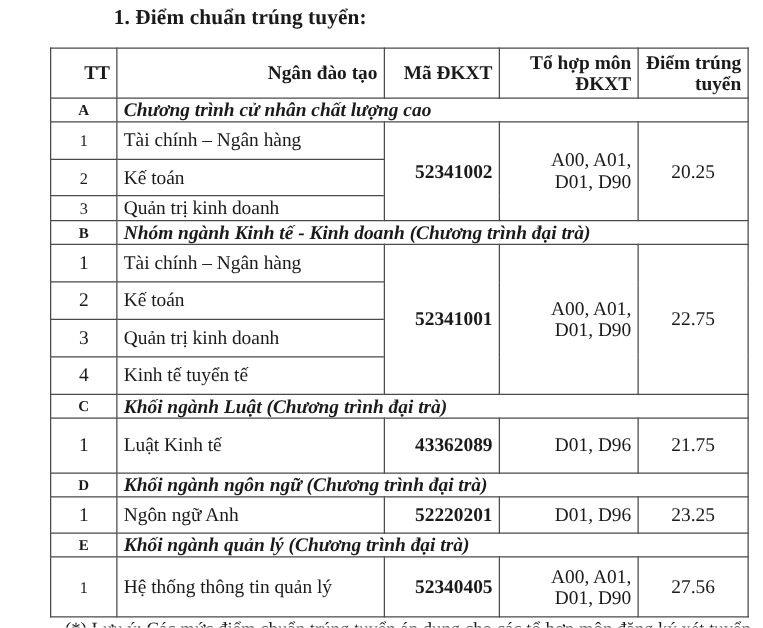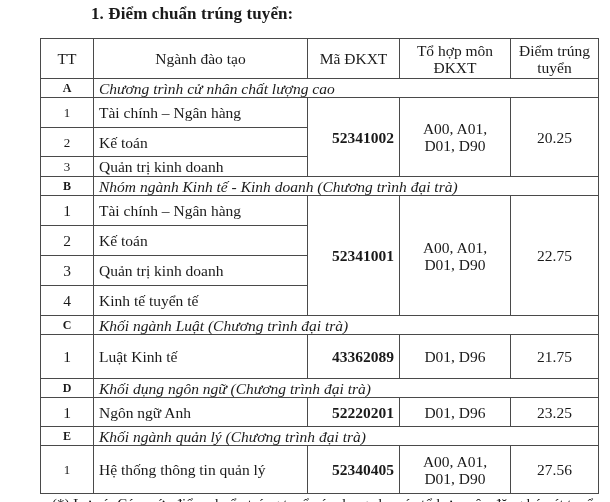--- a/index.html
+++ b/index.html
@@ -20,28 +20,28 @@
       table-layout: fixed;
       width: 558px;
     }
     table.scores td, table.scores th {
       border: 1px solid #4a4a4a;
       padding: 0 5px;
       font-size: 15.5px;
       line-height: 17px;
       vertical-align: middle;
     }
-    table.scores th { font-weight: normal; text-align: center; }
+    table.scores th { font-weight: bold; text-align: right; }
     .c-tt { text-align: center; }
     .c-code { text-align: right; font-weight: bold; }
-    .c-combo { text-align: center; padding-left: 7px; }
+    .c-combo { text-align: right; padding-left: 7px; }
     .c-score { text-align: center; font-size: 14px; }
     .group-row td { height: 18px; }
     .group-row .c-tt { font-weight: bold; font-size: 12px; }
-    .group-row .group-title { font-weight: normal; font-style: italic; font-size: 15.5px; }
+    .group-row .group-title { font-weight: bold; font-style: italic; font-size: 15.5px; }
     .c-tt.small { font-size: 13px; }
     .footnote {
       position: absolute; left: 52px; top: 496px;
       font-size: 15px; white-space: nowrap;
     }
   </style>
 </head>
 <body>
 
 <div class="heading">1. Điểm chuẩn trúng tuyển:</div>
@@ -50,21 +50,21 @@
   <colgroup>
     <col style="width:53px">
     <col style="width:214px">
     <col style="width:92px">
     <col style="width:111px">
     <col style="width:88px">
   </colgroup>
   <tbody>
       <tr style="height:40px">
     <th>TT</th>
-    <th>Ngành đào tạo</th>
+    <th>Ngân đào tạo</th>
     <th>Mã ĐKXT</th>
     <th>
       <div>Tổ hợp môn</div>
       <div>ĐKXT</div>
     </th>
     <th>
       <div>Điểm trúng</div>
       <div>tuyển</div>
     </th>
   </tr>
@@ -126,21 +126,21 @@
   <tr style="height:44px">
     <td class="c-tt">1</td>
     <td>Luật Kinh tế</td>
     <td class="c-code">43362089</td>
     <td class="c-combo">D01, D96</td>
     <td class="c-score">21.75</td>
   </tr>
 
   <tr class="group-row">
     <td class="c-tt">D</td>
-    <td colspan="4" class="group-title">Khối dụng ngôn ngữ (Chương trình đại trà)</td>
+    <td colspan="4" class="group-title">Khối ngành ngôn ngữ (Chương trình đại trà)</td>
   </tr>
   <tr style="height:29px">
     <td class="c-tt">1</td>
     <td>Ngôn ngữ Anh</td>
     <td class="c-code">52220201</td>
     <td class="c-combo">D01, D96</td>
     <td class="c-score">23.25</td>
   </tr>
 
   <tr class="group-row">

